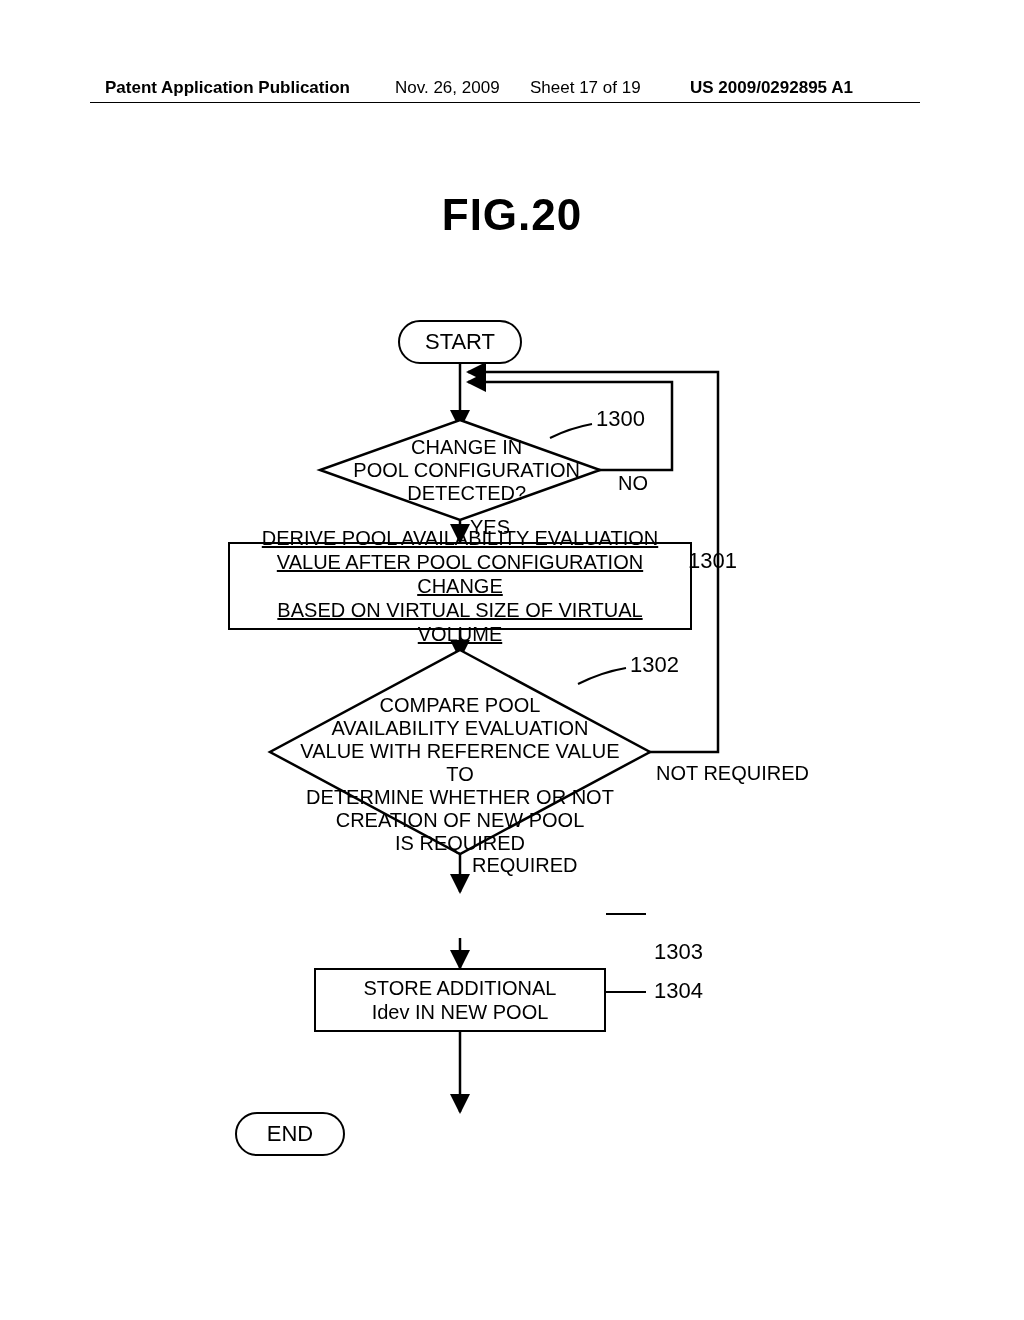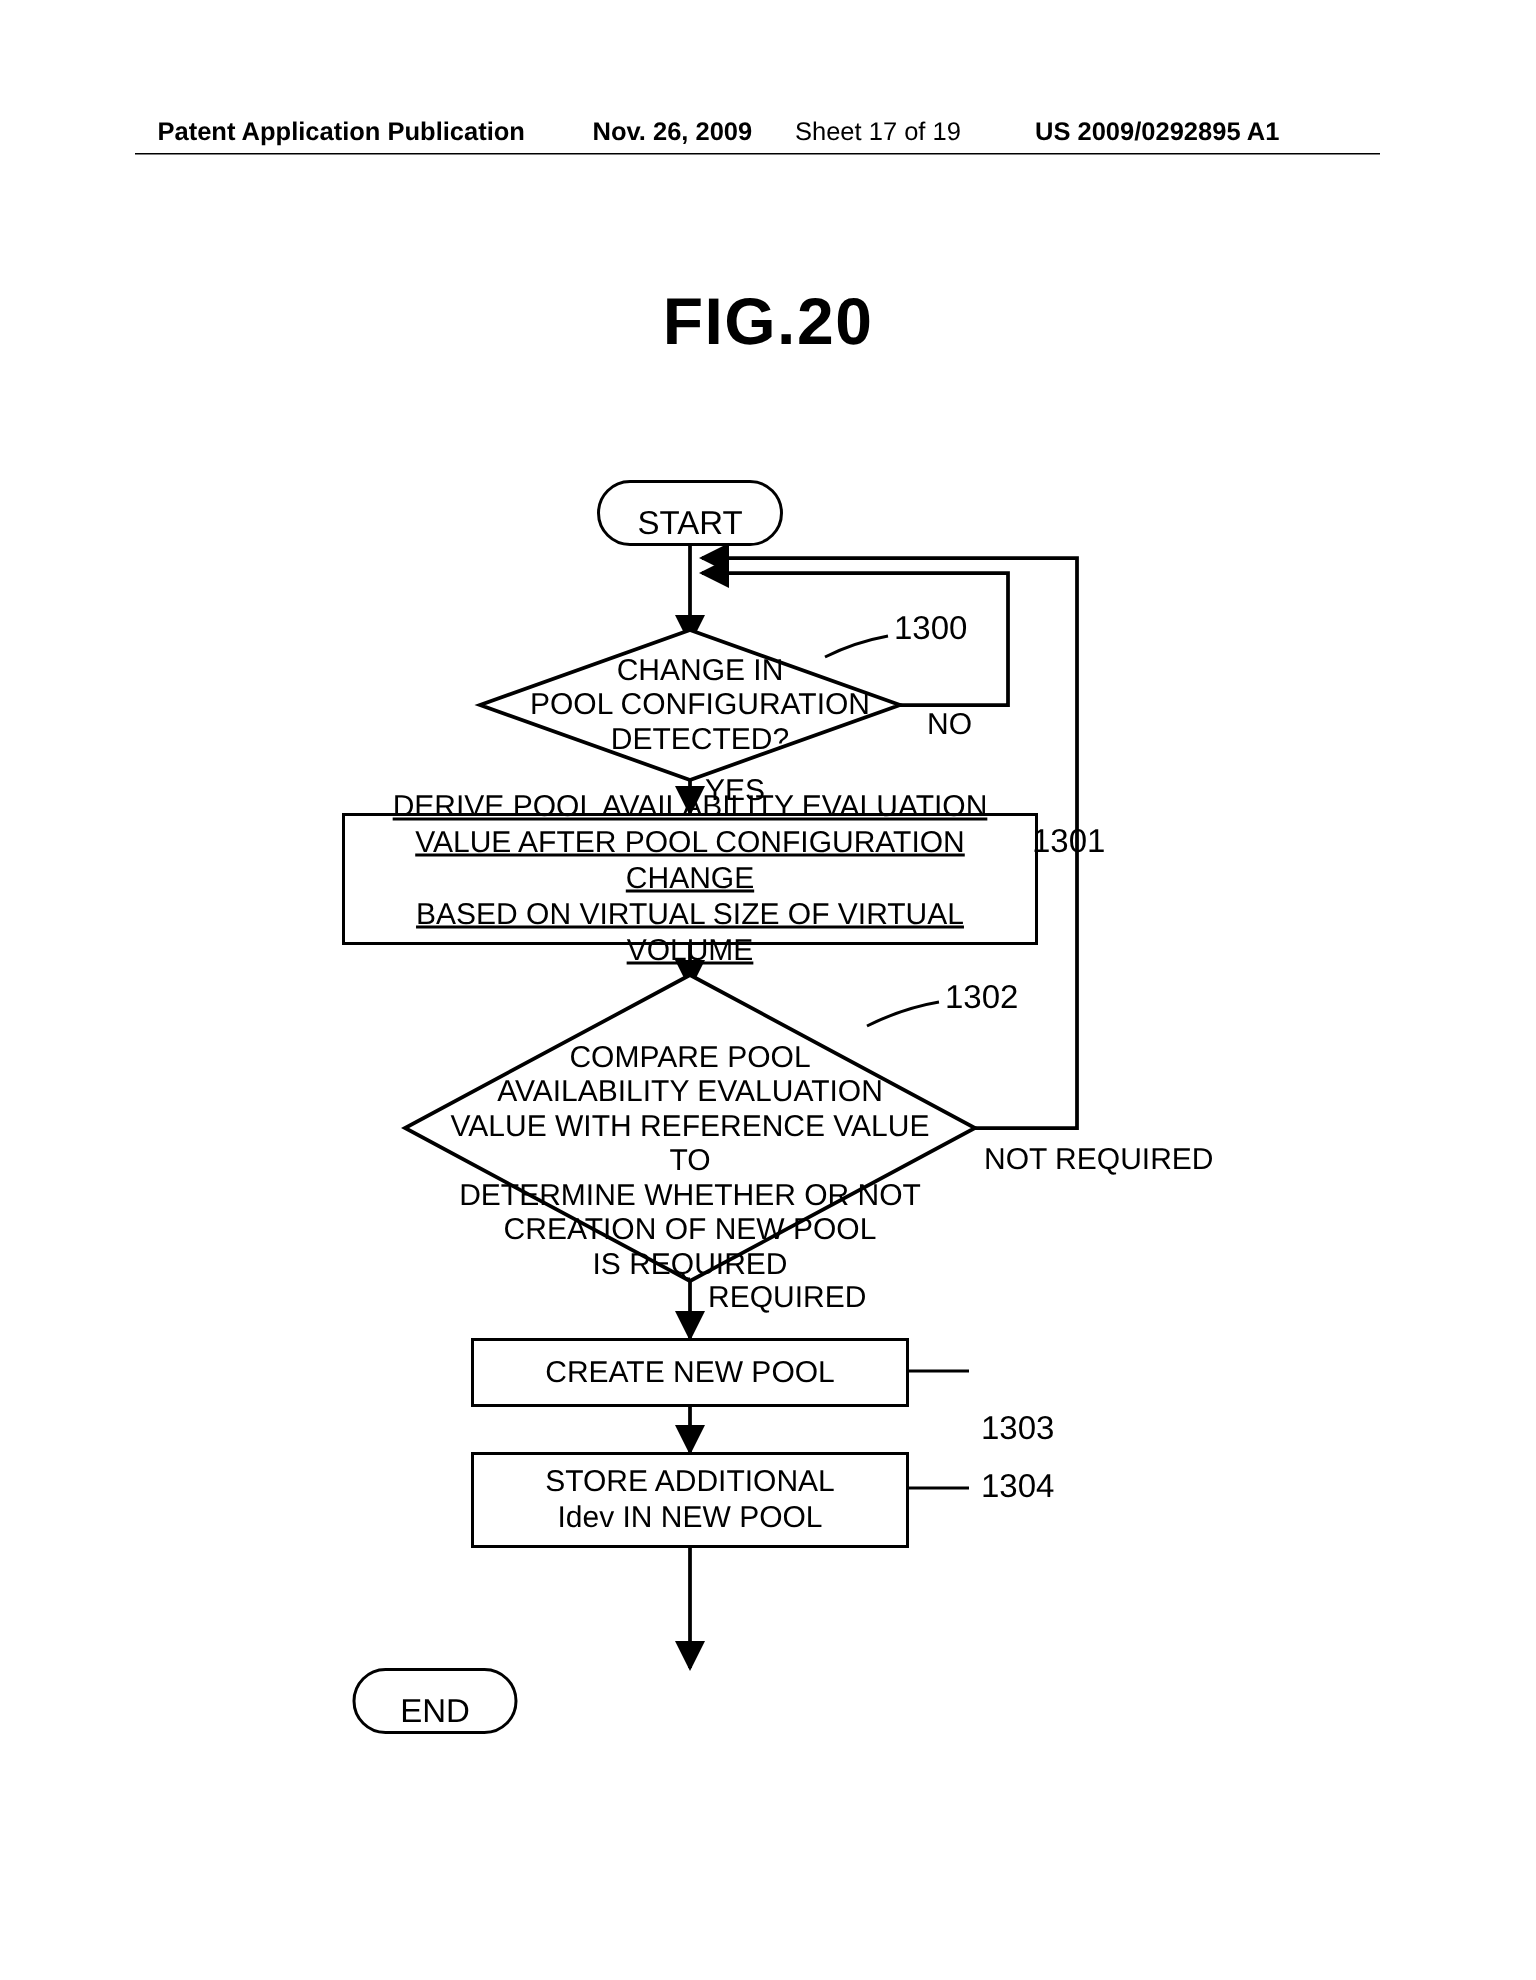--- a/index.html
+++ b/index.html
@@ -24,21 +24,21 @@
     font-size: 17px;
   }
   .hdr-left {
     position: absolute;
     left: 105px;
     font-weight: bold;
   }
   .hdr-date {
     position: absolute;
     left: 395px;
-    font-weight: bold;
+    font-weight: normal;
   }
   .hdr-sheet {
     position: absolute;
     left: 530px;
     font-weight: normal;
   }
   .hdr-pubno {
     position: absolute;
     left: 690px;
     font-weight: bold;
@@ -80,21 +80,21 @@
     overflow: visible;
   }
 
   
   .term {
     position: absolute;
     background: #fff;
     border: 2.5px solid #000;
     border-radius: 22px;
     display: flex;
-    align-items: flex-end;
+    align-items: center;
     justify-content: center;
     font-size: 22px;
     font-weight: normal;
     box-sizing: border-box;
   }
   .proc {
     position: absolute;
     background: #fff;
     border: 2.5px solid #000;
     display: flex;
@@ -196,23 +196,20 @@
 
     <div class="diamond-label" style="left:160px; top:362px; width:320px; height:140px;">
       <span style="white-space:pre-line;margin-top:44px;">COMPARE POOL
 AVAILABILITY EVALUATION
 VALUE WITH REFERENCE VALUE TO
 DETERMINE WHETHER OR NOT
 CREATION OF NEW POOL
 IS REQUIRED</span>
     </div>
 
-    <div class="proc" style="left:174px; top:572px; width:292px; height:46px;">
-      <span>CREATE NEW POOL</span>
-    </div>
 
     <div class="proc" style="left:174px; top:648px; width:292px; height:64px;">
       <span style="white-space:pre-line;">STORE ADDITIONAL
 Idev IN NEW POOL</span>
     </div>
 
     <div class="term" style="left:95px; top:792px; width:110px; height:44px;">
       <span>END</span>
     </div>
 

